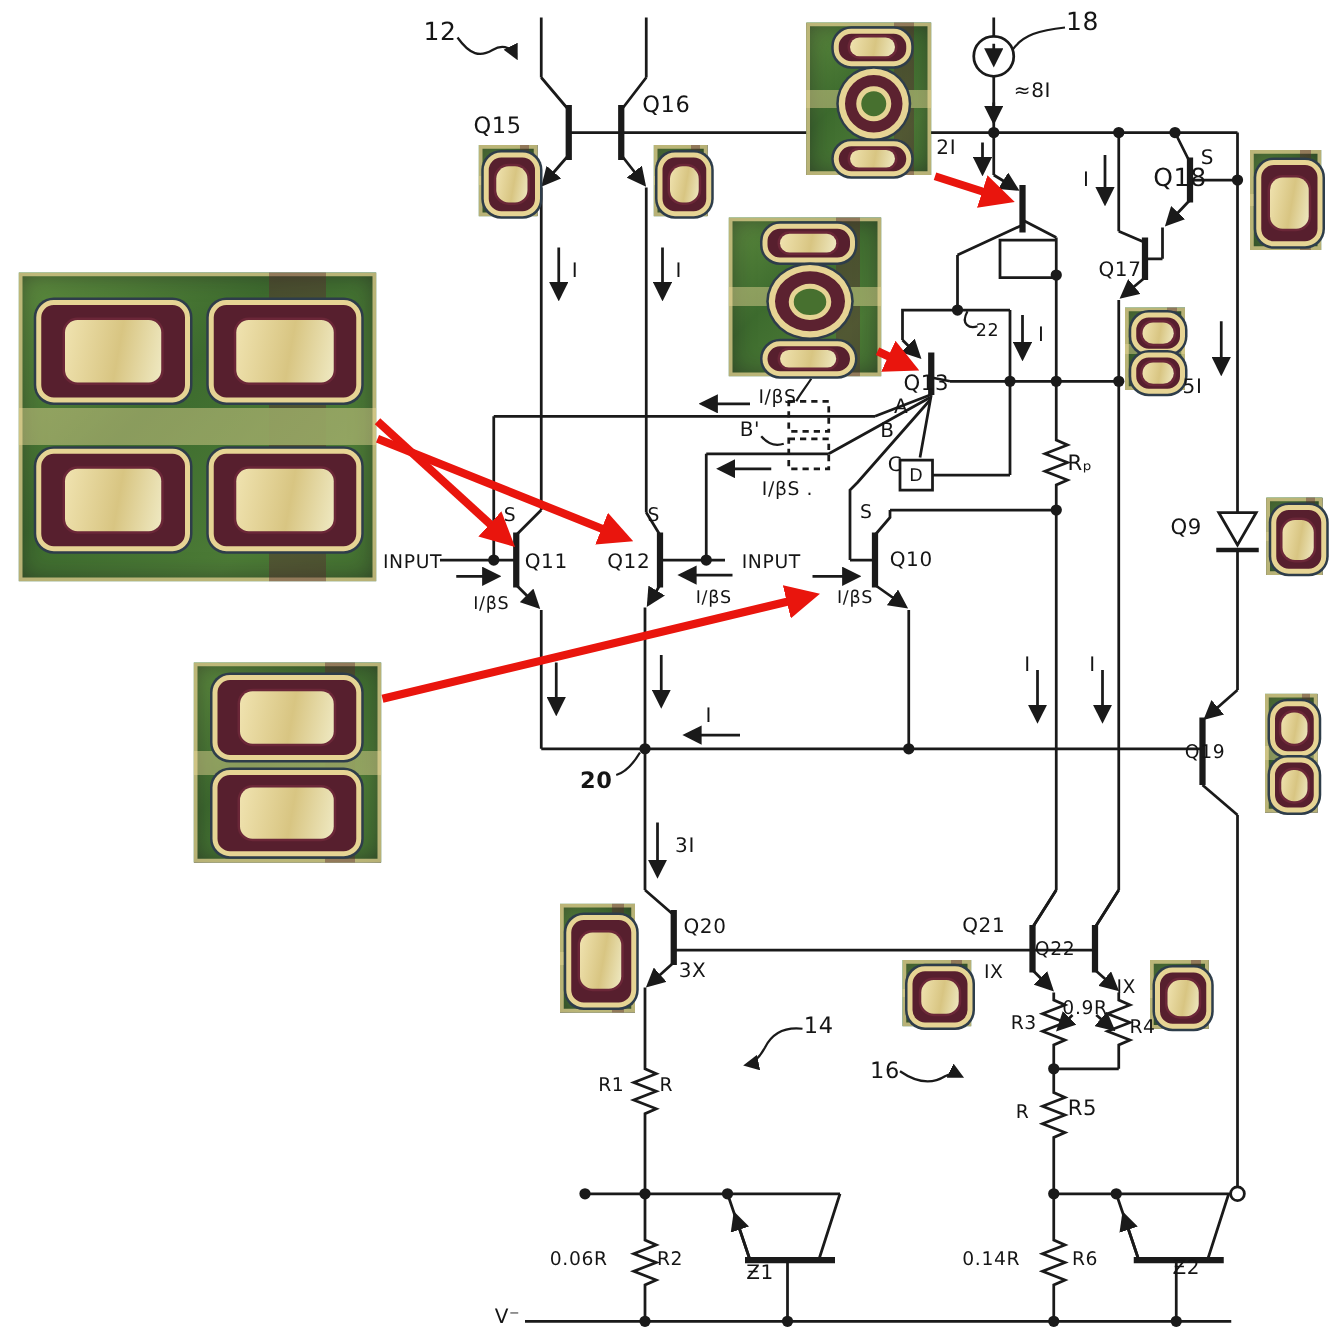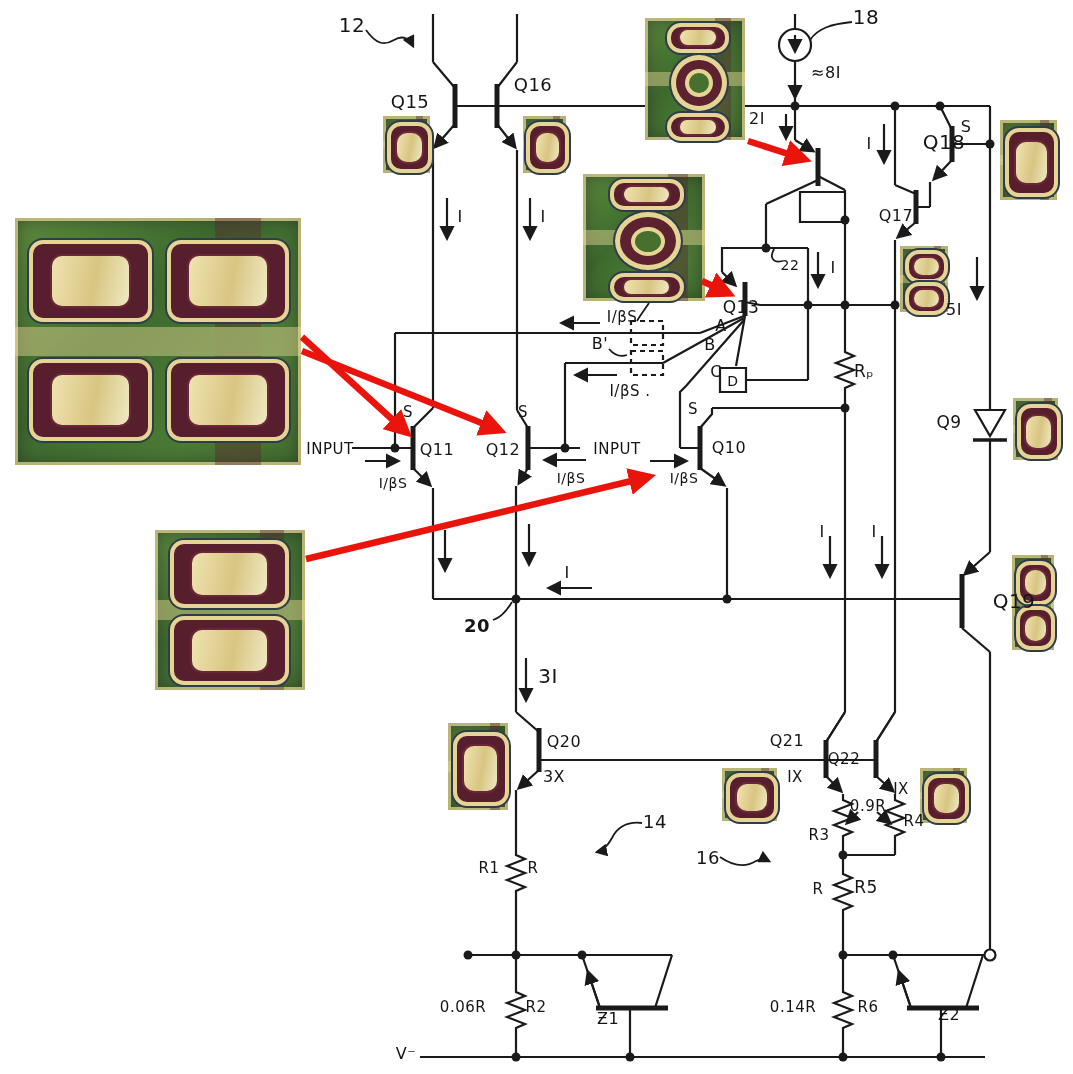--- a/index.html
+++ b/index.html
@@ -202,21 +202,21 @@
     <g stroke="#e9150d" stroke-width="6.5" fill="none">
       <path d="M748,141 L804,159" marker-end="url(#rah)"></path>
       <path d="M702,281 L728,293" marker-end="url(#rah)"></path>
       <path d="M302,337 L406,432" marker-end="url(#rah)"></path>
       <path d="M302,351 L499,430" marker-end="url(#rah)"></path>
       <path d="M306,559 L648,477" marker-end="url(#rah)"></path>
     </g>
   </svg>
 
 <div class="lbl" style="left: 352px; top: 25px; font-size: 20px;">12</div>
-    <div class="lbl" style="left: 398px; top: 101px; font-size: 18px; margin-left: 12px;">Q15</div>
+    <div class="lbl" style="left: 398px; top: 101px; font-size: 18px;">Q15</div>
     <div class="lbl" style="left: 533px; top: 84px; font-size: 18px;">Q16</div>
     <div class="lbl" style="left: 866px; top: 17px; font-size: 20px;">18</div>
     <div class="lbl" style="left: 826px; top: 72px; font-size: 16px;">≈8I</div>
     <div class="lbl" style="left: 757px; top: 118px; font-size: 16px;">2I</div>
     <div class="lbl" style="left: 869px; top: 143px; font-size: 16px;">I</div>
     <div class="lbl" style="left: 944px; top: 142px; font-size: 20px;">Q18</div>
     <div class="lbl" style="left: 966px; top: 126px; font-size: 16px;">S</div>
     <div class="lbl" style="left: 896px; top: 215px; font-size: 16px;">Q17</div>
     <div class="lbl" style="left: 954px; top: 282px; font-size: 16px; margin-top: 27px;">5I</div>
     <div class="lbl" style="left: 460px; top: 216px; font-size: 16px;">I</div>
@@ -241,30 +241,30 @@
     <div class="lbl" style="left: 571px; top: 478px; font-size: 14px;">I/βS</div>
     <div class="lbl" style="left: 617px; top: 449px; font-size: 15px;">INPUT</div>
     <div class="lbl" style="left: 684px; top: 478px; font-size: 14px;">I/βS</div>
     <div class="lbl" style="left: 693px; top: 409px; font-size: 15px;">S</div>
     <div class="lbl" style="left: 729px; top: 447px; font-size: 16px;">Q10</div>
     <div class="lbl" style="left: 949px; top: 422px; font-size: 17px;">Q9</div>
     <div class="lbl" style="left: 822px; top: 531px; font-size: 16px;">I</div>
     <div class="lbl" style="left: 874px; top: 531px; font-size: 16px;">I</div>
     <div class="lbl" style="left: 567px; top: 572px; font-size: 16px;">I</div>
     <div class="lbl" style="left: 477px; top: 625px; font-size: 18px; font-weight: bold;">20</div>
-    <div class="lbl" style="left: 548px; top: 676px; font-size: 20px;">3I</div>
-    <div class="lbl" style="left: 1014px; top: 601px; font-size: 20px;">Q19</div>
+    <div class="lbl" style="left: 548px; top: 676px; font-size: 16px;">3I</div>
+    <div class="lbl" style="left: 964px; top: 601px; font-size: 15px;">Q19</div>
     <div class="lbl" style="left: 564px; top: 741px; font-size: 16px;">Q20</div>
     <div class="lbl" style="left: 554px; top: 776px; font-size: 16px;">3X</div>
     <div class="lbl" style="left: 787px; top: 740px; font-size: 16px;">Q21</div>
     <div class="lbl" style="left: 795px; top: 777px; font-size: 15px;">IX</div>
     <div class="lbl" style="left: 844px; top: 759px; font-size: 15px;">Q22</div>
     <div class="lbl" style="left: 901px; top: 789px; font-size: 15px;">IX</div>
     <div class="lbl" style="left: 868px; top: 806px; font-size: 15px;">0.9R</div>
-    <div class="lbl" style="left: 819px; top: 835px; font-size: 15px;">R3</div>
+    <div class="lbl" style="left: 819px; top: 818px; font-size: 15px;">R3</div>
     <div class="lbl" style="left: 914px; top: 821px; font-size: 15px;">R4</div>
     <div class="lbl" style="left: 655px; top: 821px; font-size: 18px;">14</div>
     <div class="lbl" style="left: 708px; top: 857px; font-size: 18px;">16</div>
     <div class="lbl" style="left: 489px; top: 868px; font-size: 15px;">R1</div>
     <div class="lbl" style="left: 533px; top: 868px; font-size: 15px;">R</div>
     <div class="lbl" style="left: 818px; top: 889px; font-size: 15px;">R</div>
     <div class="lbl" style="left: 866px; top: 887px; font-size: 17px;">R5</div>
     <div class="lbl" style="left: 463px; top: 1007px; font-size: 15px;">0.06R</div>
     <div class="lbl" style="left: 536px; top: 1007px; font-size: 15px;">R2</div>
     <div class="lbl" style="left: 608px; top: 1018px; font-size: 16px;">Ƶ1</div>

